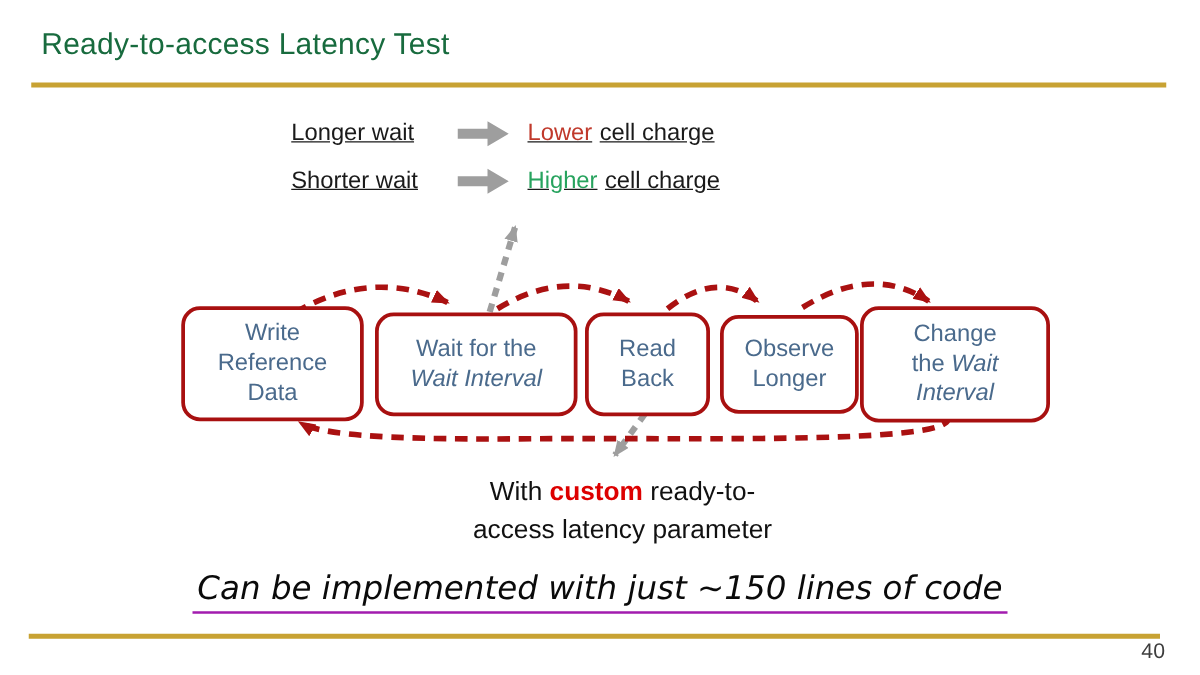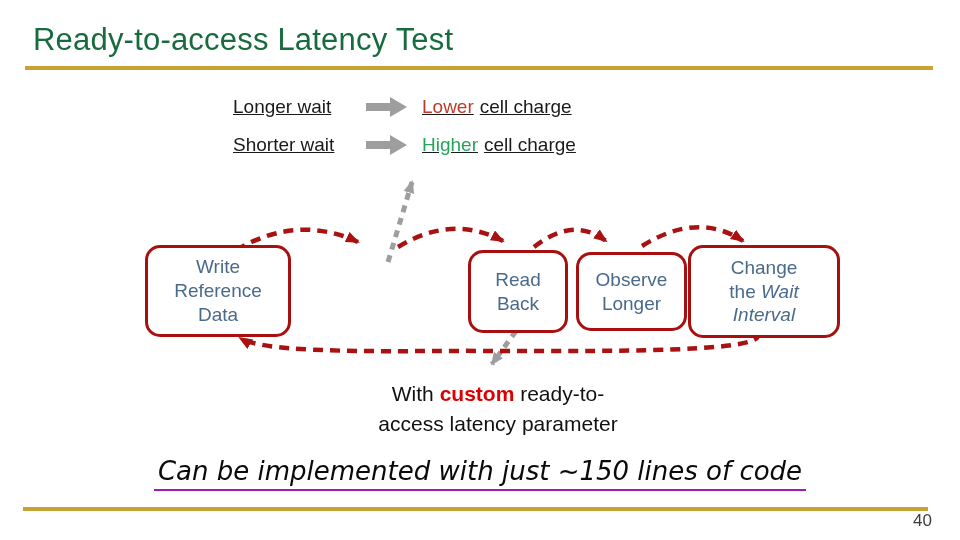--- a/index.html
+++ b/index.html
@@ -1,19 +1,19 @@
 <!DOCTYPE html>
 <html><head>
 <meta charset="utf-8">
 <style>
   html,body{margin:0;padding:0;background:#ffffff;}
   #stage{position:relative;width:960px;height:540px;background:#ffffff;overflow:hidden;
          font-family:"Liberation Sans","DejaVu Sans",sans-serif;color:#1a1a1a;}
 
-  .title{position:absolute;left:33px;top:22px;font-size:31px;letter-spacing:0.2px;
+  .title{position:absolute;left:33px;top:22px;font-size:24px;letter-spacing:0.2px;
          color:#186B3E;font-weight:500;}
   .rule{position:absolute;height:4px;background:#C8A233;}
   .rule-top{left:25px;top:66px;width:908px;}
   .rule-bottom{left:23px;top:507px;width:905px;}
 
   .legend{position:absolute;left:233px;top:92px;}
   .legend-row{display:flex;align-items:center;height:30px;margin-bottom:8px;font-size:19px;text-decoration:underline;}
   .legend-label{min-width:133px;}
   .legend-arrow{margin:0 14px 0 0;display:inline-flex;}
   .hl{font-weight:400;}
@@ -92,20 +92,24 @@
     <path d="M642,246 Q698,211 743,241" fill="none" stroke-width="4.5" stroke-dasharray="10 7" marker-end="url(#arrRed)" stroke="#AA1111"></path>
 
     <path d="M757,332 C778,356 560,350 430,351 C320,352 258,349 240,338" fill="none" stroke-width="4.5" stroke-dasharray="10 7" marker-end="url(#arrRed)" stroke="#AA1111"></path>
   </svg>
 
   <div class="flow-box b1">
     <div><span>Write</span></div>
     <div><span>Reference</span></div>
     <div><span>Data</span></div>
   </div>
+  <div class="flow-box b2">
+    <div><span>Wait for the</span></div>
+    <div><span class="it">Wait Interval</span></div>
+  </div>
   <div class="flow-box b3">
     <div><span>Read</span></div>
     <div><span>Back</span></div>
   </div>
   <div class="flow-box b4">
     <div><span>Observe</span></div>
     <div><span>Longer</span></div>
   </div>
   <div class="flow-box b5">
     <div><span>Change</span></div>

